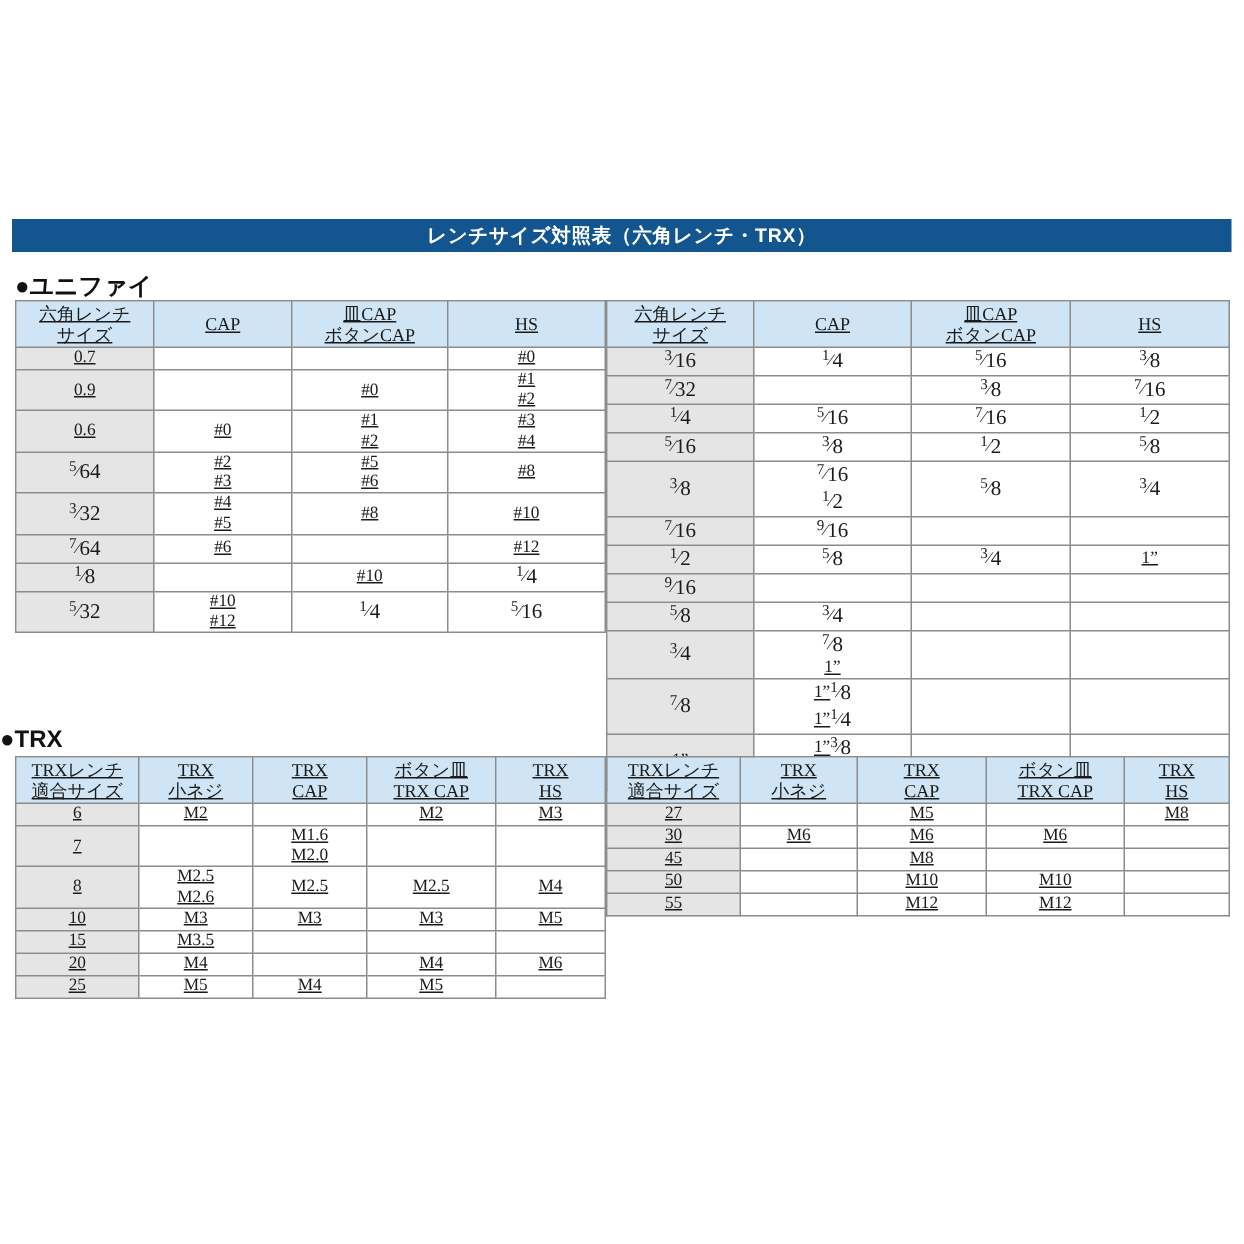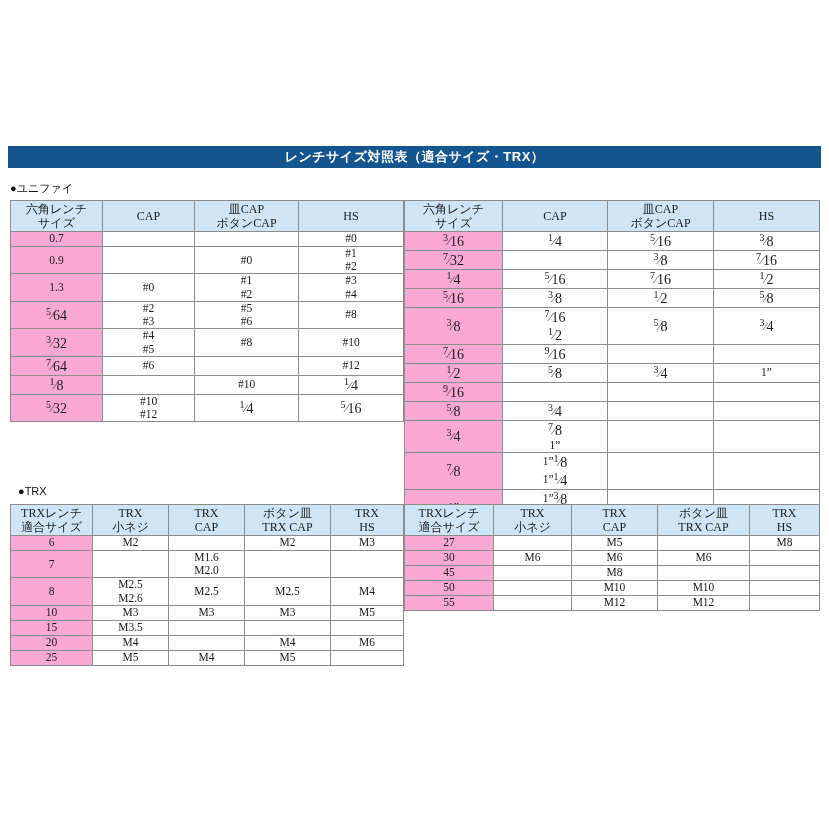--- a/index.html
+++ b/index.html
@@ -32,53 +32,54 @@
     font-family: "Liberation Sans", sans-serif;
     font-weight: bold;
     font-size: 13px;
     line-height: 22px;
     text-align: center;
     letter-spacing: 0.5px;
   }
   .section-head {
     position: absolute;
     font-family: "Liberation Sans", sans-serif;
-    font-size: 11px;
-    font-weight: normal;
+    font-size: 16px;
+    font-weight: bold;
     color: #111111;
   }
   #uni-head { left: 10px; top: 181px; }
-  #trx-head { left: 18px; top: 485px; }
+  #trx-head { left: 0; top: 485px; }
 
   table {
     border-collapse: collapse;
     table-layout: fixed;
     position: absolute;
     font-size: 11.5px;
+    text-decoration: underline;
   }
   table td, table th {
     border: 1px solid #8c8c8c;
     padding: 0;
     text-align: center;
     vertical-align: middle;
     font-weight: normal;
     line-height: 1.15;
     white-space: nowrap;
   }
   thead td {
     background: #cfe5f5;
     font-size: 12px;
     height: 30px;
     line-height: 14px;
   }
   tbody td {
     height: 14px;
   }
   td.sz {
-    background: #f9a8d4;
+    background: #e5e5e5;
   }
   td.blank { background: #ffffff; }
 
   .stack { display: block; }
   .frac {
     display: inline-block;
     position: relative;
     font-size: 11px;
     vertical-align: middle;
   }
@@ -89,21 +90,21 @@
   #uni-left  { left: 10px;  top: 200px; width: 393px; }
   #uni-right { left: 404px; top: 200px; width: 415px; }
   #trx-left  { left: 10px;  top: 504px; width: 393px; }
   #trx-right { left: 404px; top: 504px; width: 415px; }
 </style>
 </head>
 <body>
 
 <div class="page">
 
-  <div class="title-bar">レンチサイズ対照表（適合サイズ・TRX）</div>
+  <div class="title-bar">レンチサイズ対照表（六角レンチ・TRX）</div>
 
   <div class="section-head" id="uni-head">●ユニファイ</div>
   <div class="section-head" id="trx-head">●TRX</div>
 
   <table id="uni-left">
     <colgroup>
         <col style="width:92px">
         <col style="width:92px">
         <col style="width:104px">
         <col style="width:105px">
@@ -145,21 +146,21 @@
           <td class="blank">
             <span class="stack">#0</span>
           </td>
           <td class="blank">
             <span class="stack">#1</span>
             <span class="stack">#2</span>
           </td>
         </tr>
         <tr>
           <td class="sz">
-            <span class="stack">1.3</span>
+            <span class="stack">0.6</span>
           </td>
           <td class="blank">
             <span class="stack">#0</span>
           </td>
           <td class="blank">
             <span class="stack">#1</span>
             <span class="stack">#2</span>
           </td>
           <td class="blank">
             <span class="stack">#3</span>

